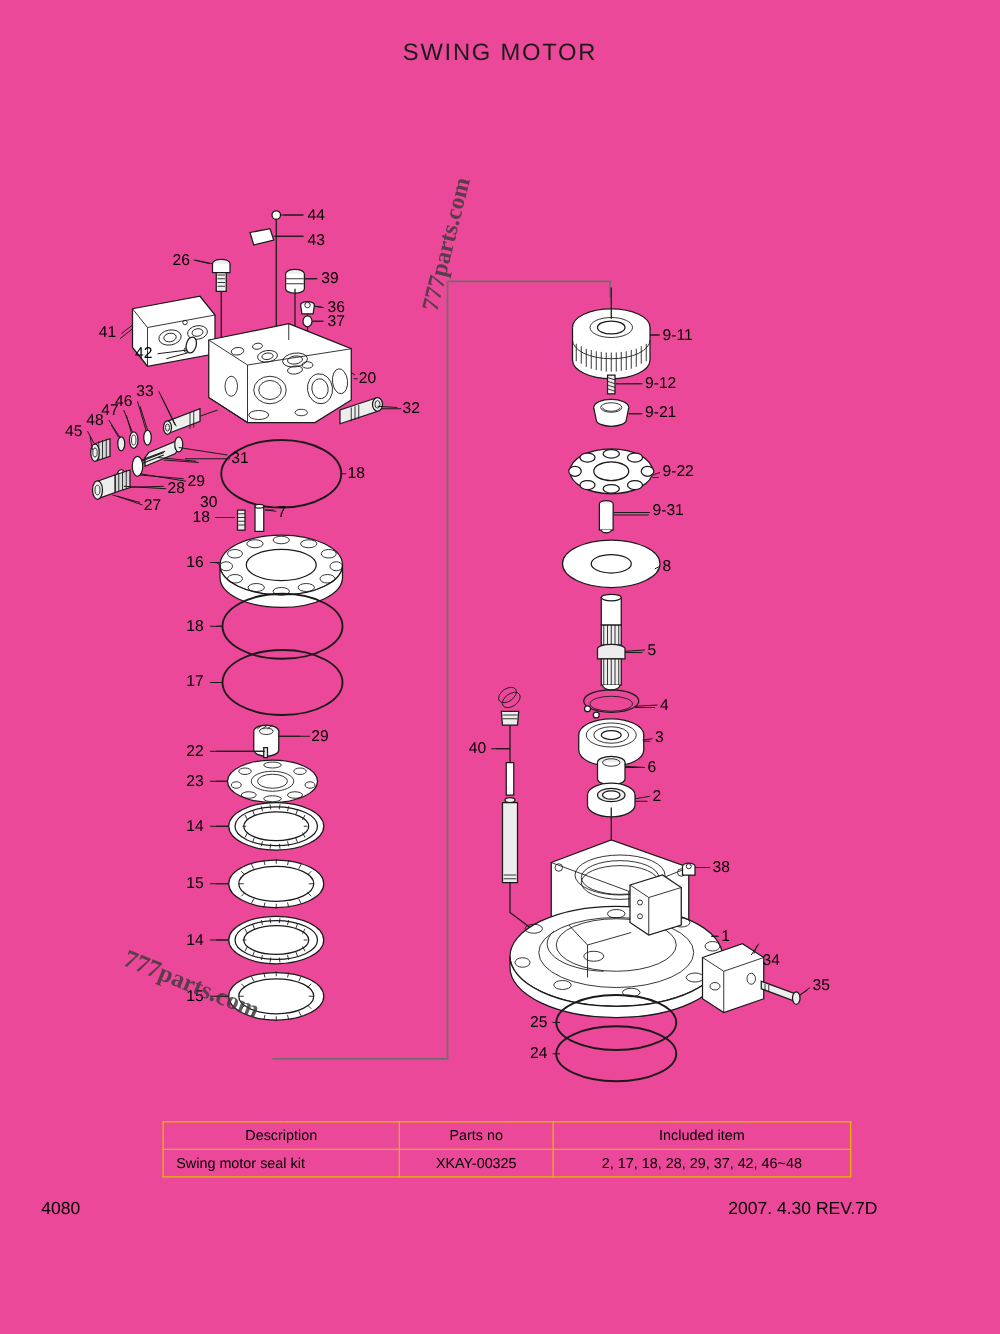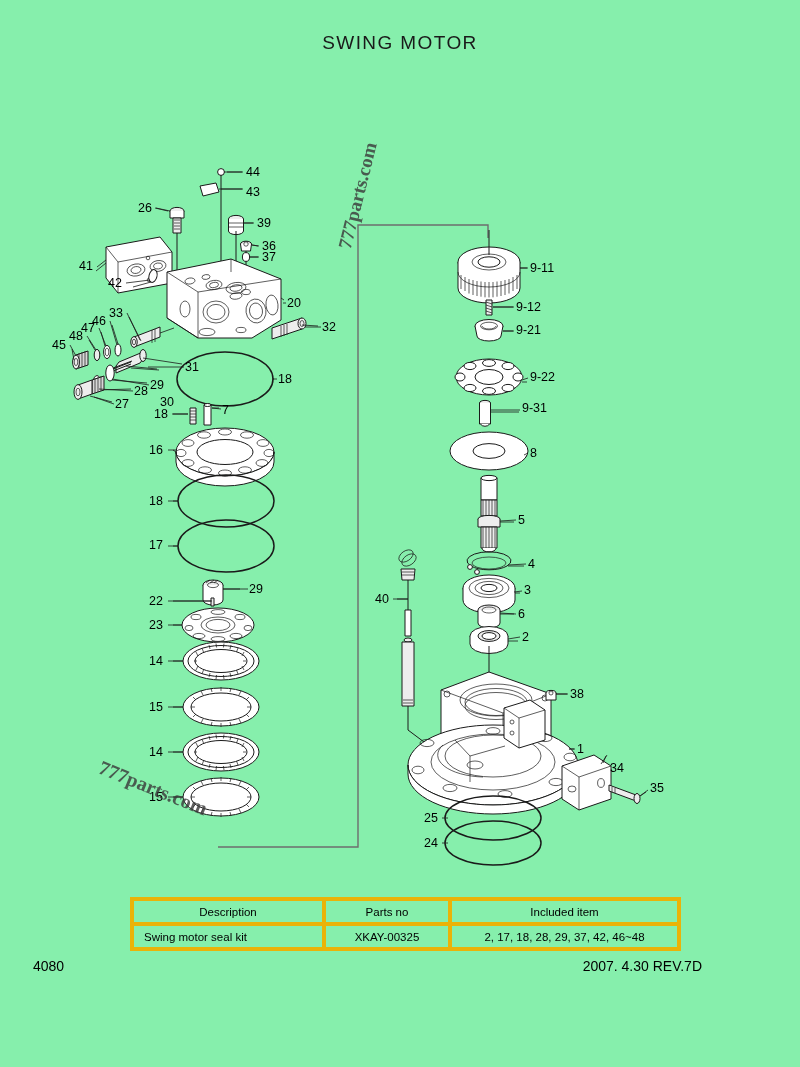--- a/index.html
+++ b/index.html
@@ -9,21 +9,21 @@
     background: #ffffff;
   }
   body {
     font-family: "Liberation Sans", sans-serif;
     color: #000000;
   }
   #page {
     position: relative;
     width: 800px;
     height: 1067px;
-    background: #86efac;
+    background: #ec4899;
     overflow: hidden;
   }
   
   #page-title {
     position: absolute;
     top: 32px;
     left: 0;
     width: 800px;
     text-align: center;
     font-size: 19px;
@@ -75,21 +75,21 @@
   
   #parts-table {
     position: absolute;
     left: 130px;
     top: 897px;
     width: 551px;
     border-collapse: collapse;
     font-size: 11.5px;
   }
   #parts-table td, #parts-table th {
-    border: 4px solid #eab308;
+    border: 1px solid #eab308;
     height: 21px;
     padding: 0 6px;
     font-weight: 400;
     color: #000;
   }
   #parts-table thead td { text-align: center; }
   #parts-table .c-desc  { width: 172px; }
   #parts-table .c-parts { width: 110px; text-align: center; }
   #parts-table .c-incl  { text-align: center; margin-top: 16px; }
   #parts-table tbody .c-desc { text-align: left; padding-left: 10px; }

